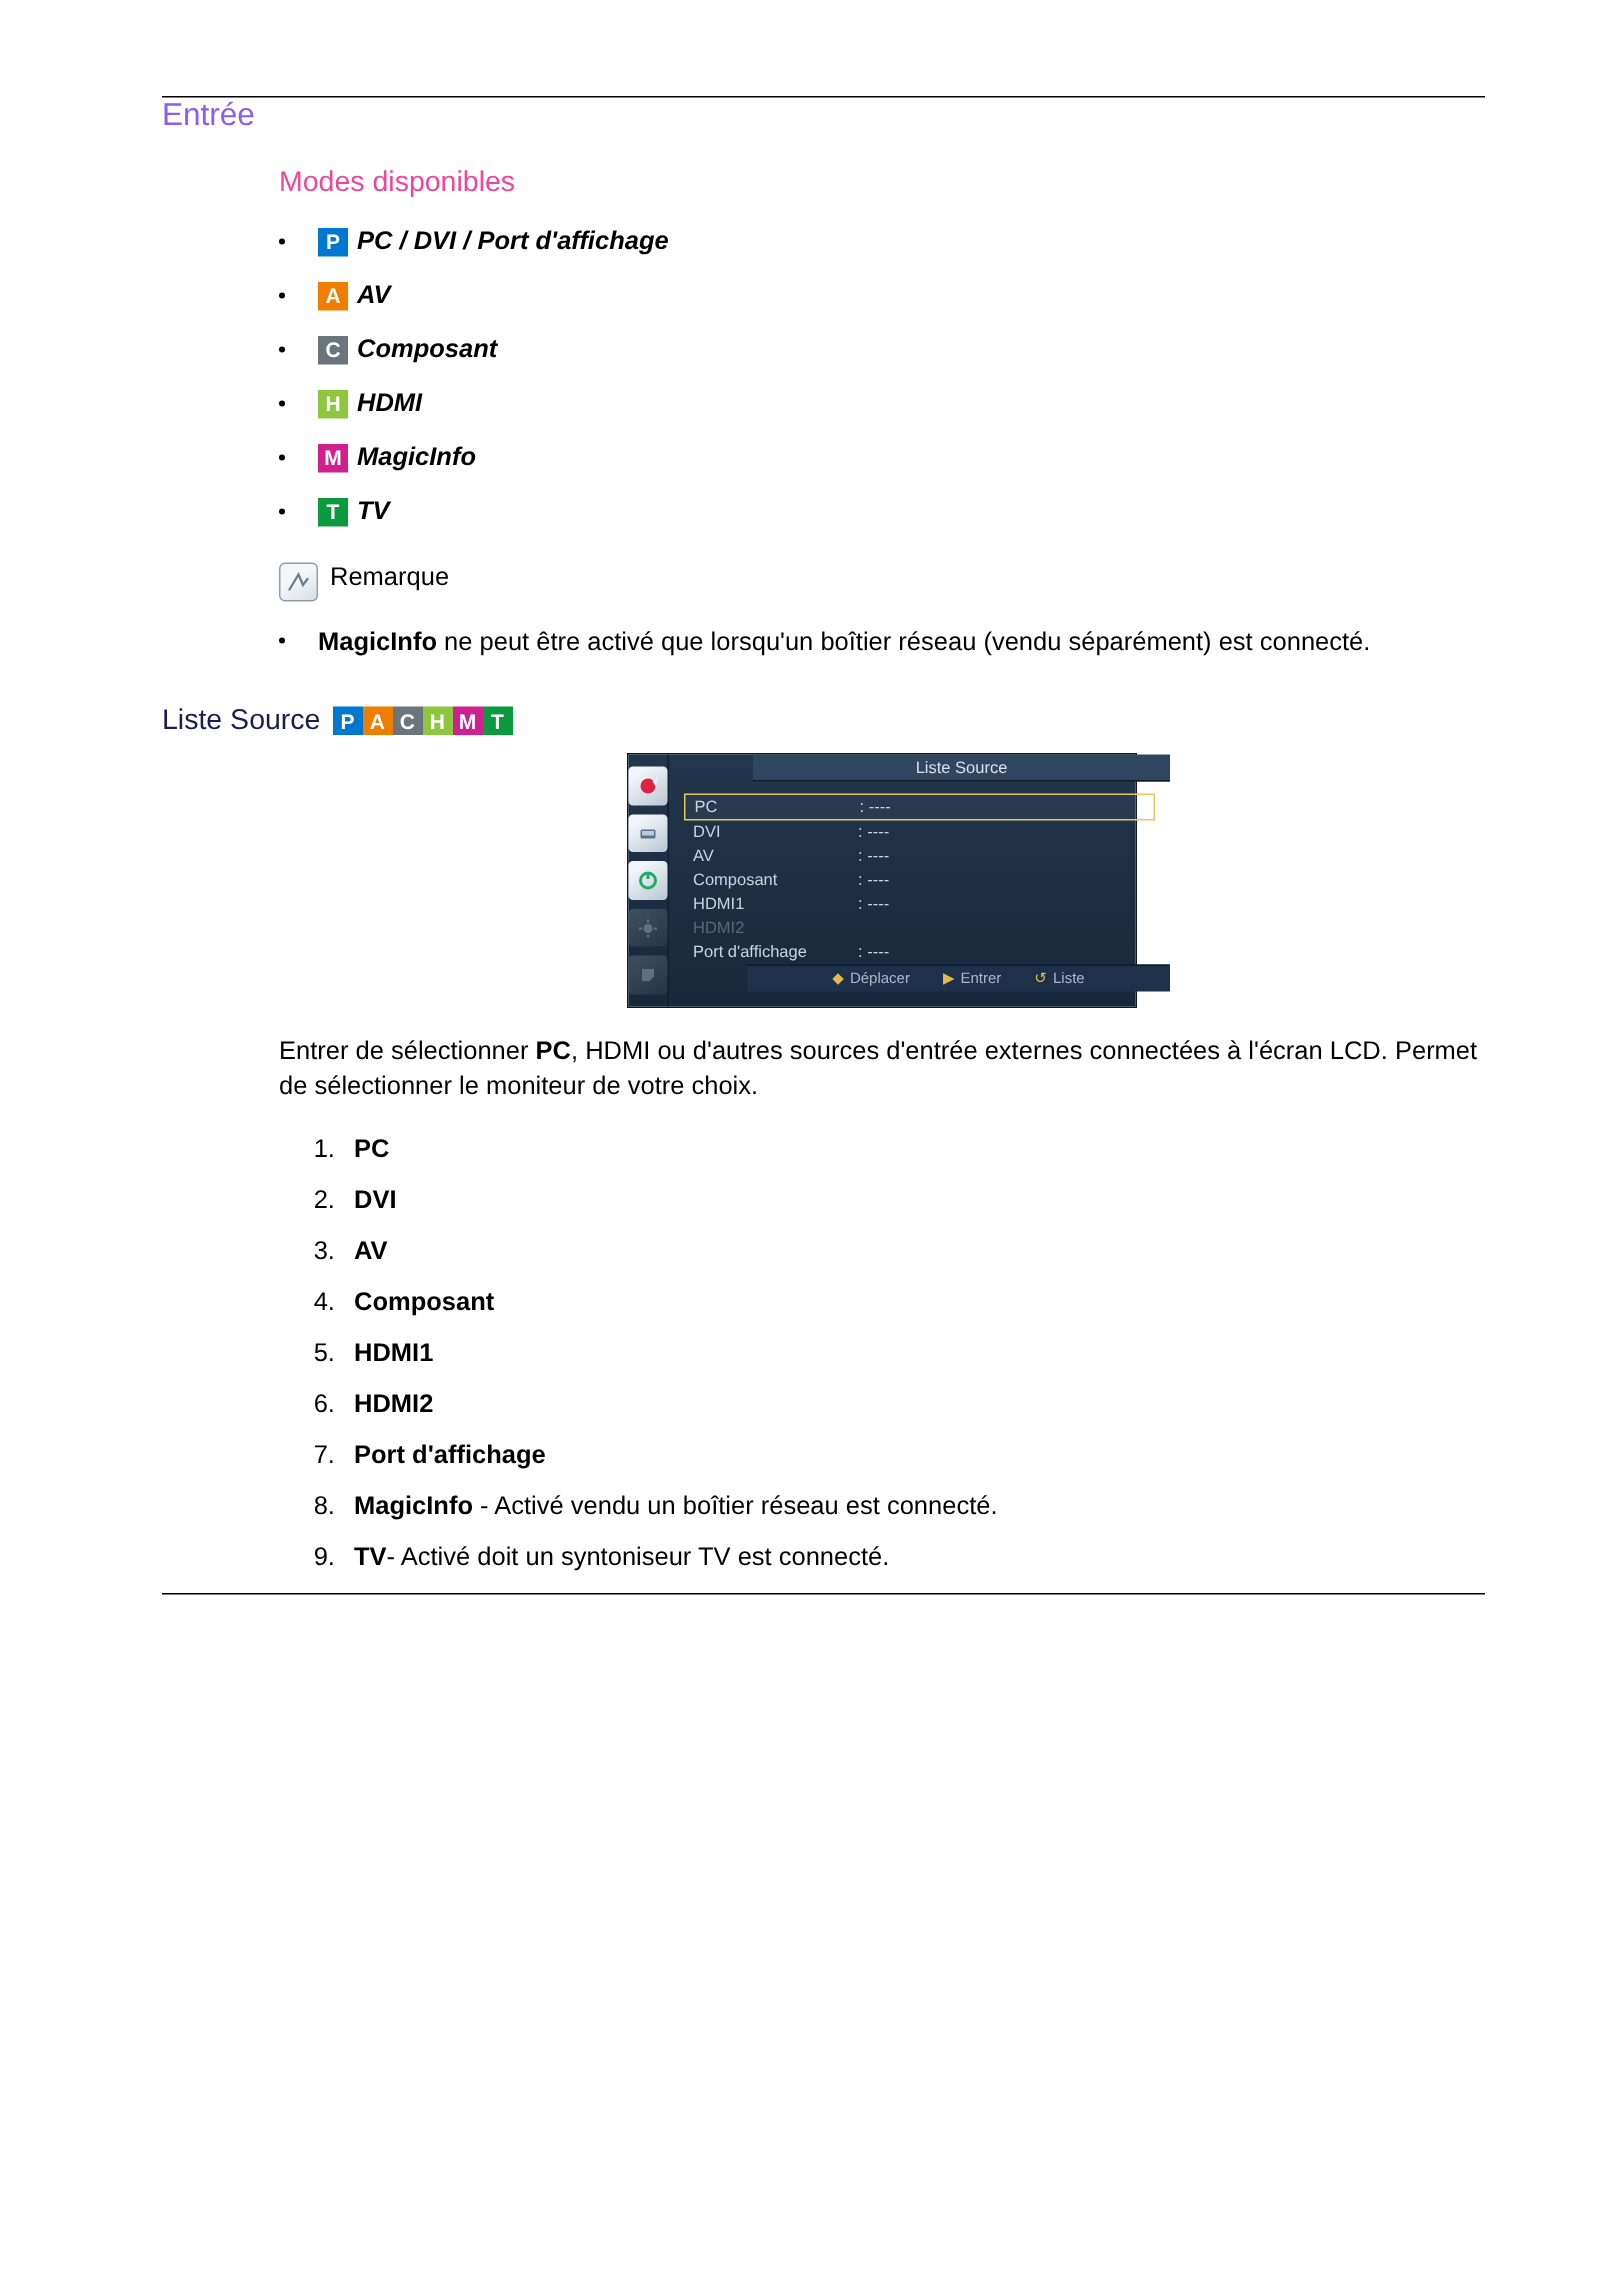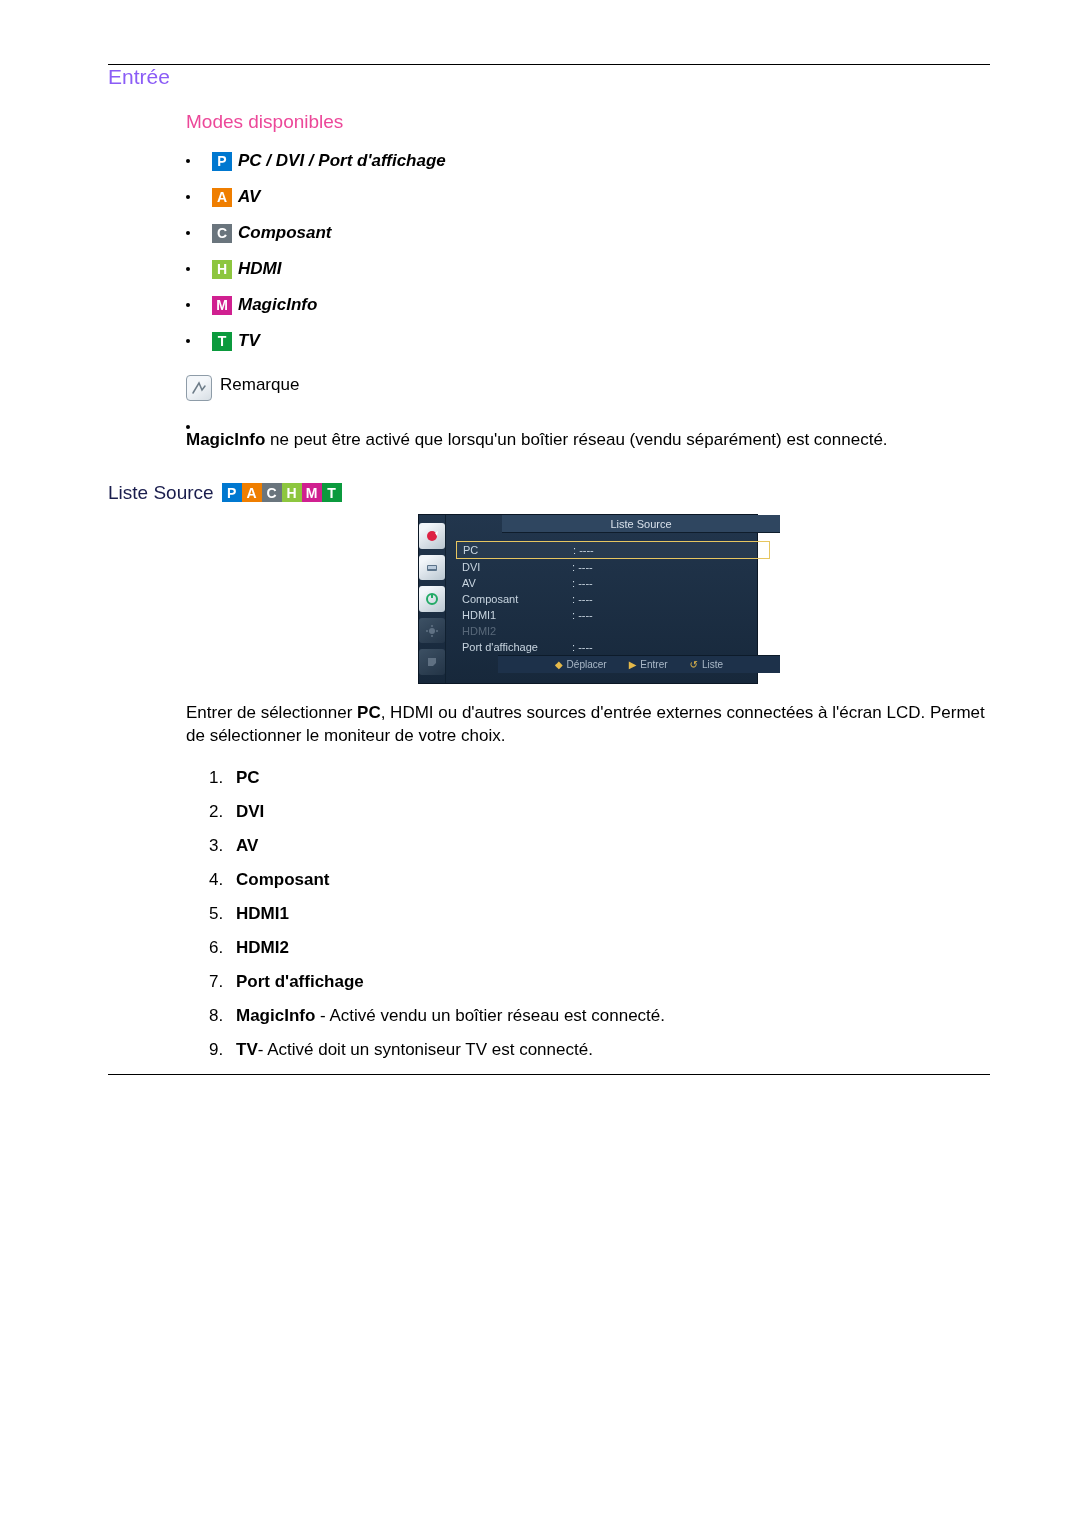--- a/index.html
+++ b/index.html
@@ -99,21 +99,20 @@
 
   .note-list {
     list-style: none;
     margin-bottom: 30px;
   }
   .note-list li {
     display: flex;
     font-size: 17px;
     line-height: 1.35;
     margin-bottom: 14px;
-    flex-direction: column;
   }
   .note-bullet {
     width: 4px; height: 4px;
     background: #000;
     display: inline-block;
     margin: 8px 22px 0 0;
     flex-shrink: 0;
     border-radius:50%;
   }
 

